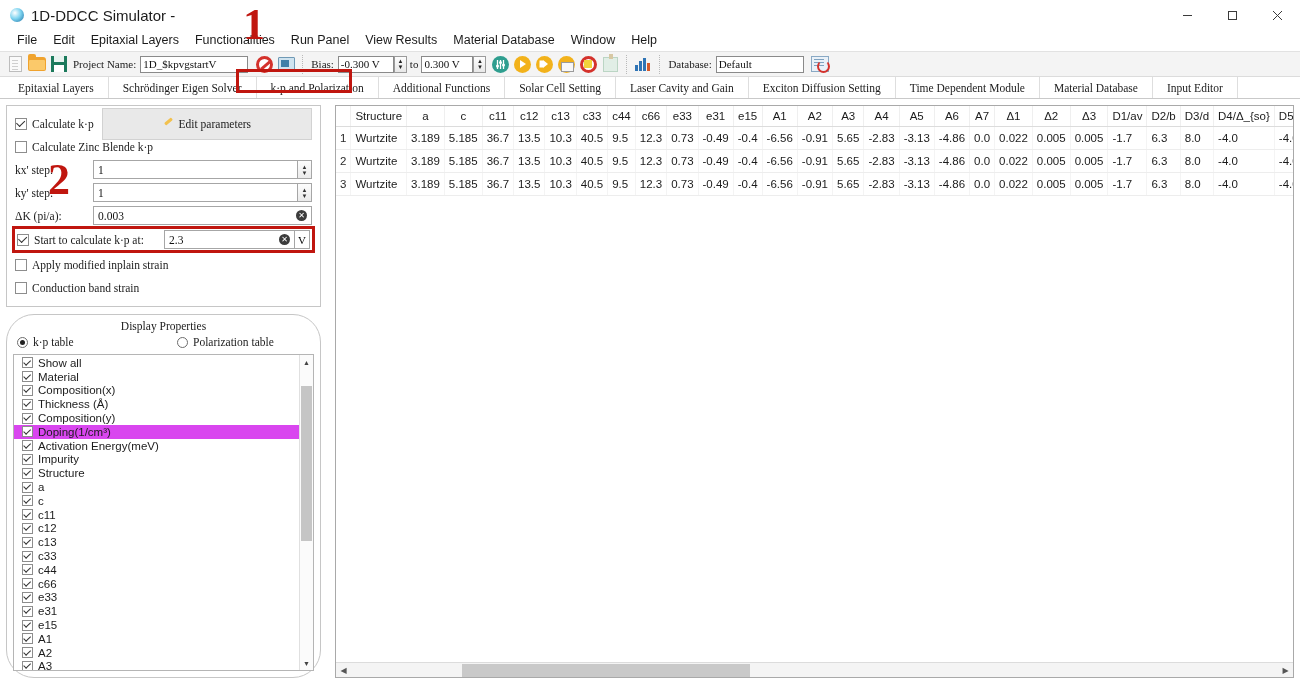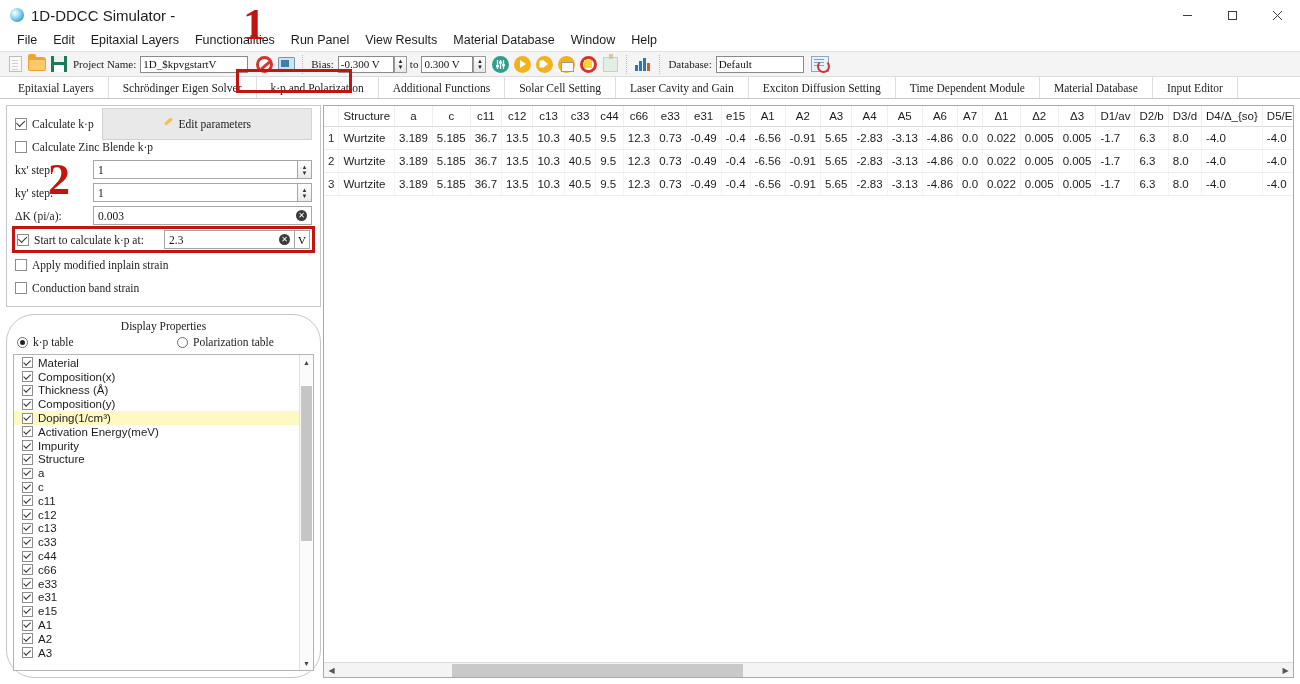--- a/index.html
+++ b/index.html
@@ -237,21 +237,21 @@
   }
   .tab.active {
     background: #ffffff;
   }
 
   
   .body {
     flex: 1;
     display: flex;
     padding: 6px 6px 6px 6px;
-    gap: 2px;
+    gap: 14px;
     background: #ffffff;
     min-height: 0;
   }
 
   
   .leftcol {
     width: 315px;
     display: flex; flex-direction: column;
     gap: 7px;
     flex: none;
@@ -398,21 +398,21 @@
     overflow: hidden;
     padding-top: 1px;
   }
   .litem {
     display: flex; align-items: center;
     height: 13.8px;
     padding-left: 8px;
     font-size: 11.5px;
     color: #1b1b1b;
   }
-  .litem.sel { background: #fef9c3; }
+  .litem.sel { background: #d946ef; }
   .litem .cb { width: 11px; height: 11px; margin-right: 5px; }
   .litem .cb.checked::after {
     width: 6px; height: 3px;
     border-left-width: 1.4px; border-bottom-width: 1.4px;
   }
   .vscroll {
     width: 14px;
     background: #fbfbfb;
     border-left: 1px solid #e0e0e0;
     display: flex; flex-direction: column;
@@ -722,20 +722,24 @@
             <span class="lbl">k·p table</span>
           </div>
           <div class="radio-item">
             <span class="radio"></span>
             <span class="lbl">Polarization table</span>
           </div>
         </div>
 
         <div class="listbox">
           <div class="listitems">
+            <div class="litem">
+                <span class="cb checked"></span>
+                <span>Show all</span>
+              </div>
             <div class="litem">
                 <span class="cb checked"></span>
                 <span>Material</span>
               </div>
             <div class="litem">
                 <span class="cb checked"></span>
                 <span>Composition(x)</span>
               </div>
             <div class="litem">
                 <span class="cb checked"></span>

